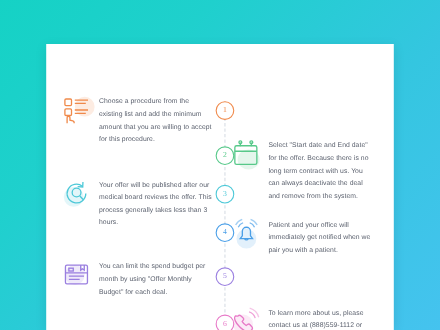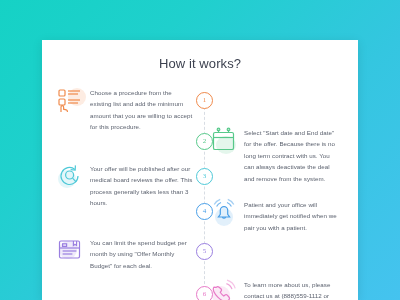--- a/index.html
+++ b/index.html
@@ -102,21 +102,20 @@
     border-radius: 50%;
     opacity: 0.16;
   }
 </style>
 </head>
 <body>
 
 <div class="canvas">
   <div class="card">
 
-    <div class="title">How it works?</div>
 
     <div class="spine"></div>
 
     <div class="marker" style="top:52px;color:#f08a4b;">
       <span>1</span>
     </div>
     <div class="marker" style="top:93px;color:#57c98a;">
       <span>2</span>
     </div>
     <div class="marker" style="top:128px;color:#4ec9d8;">

